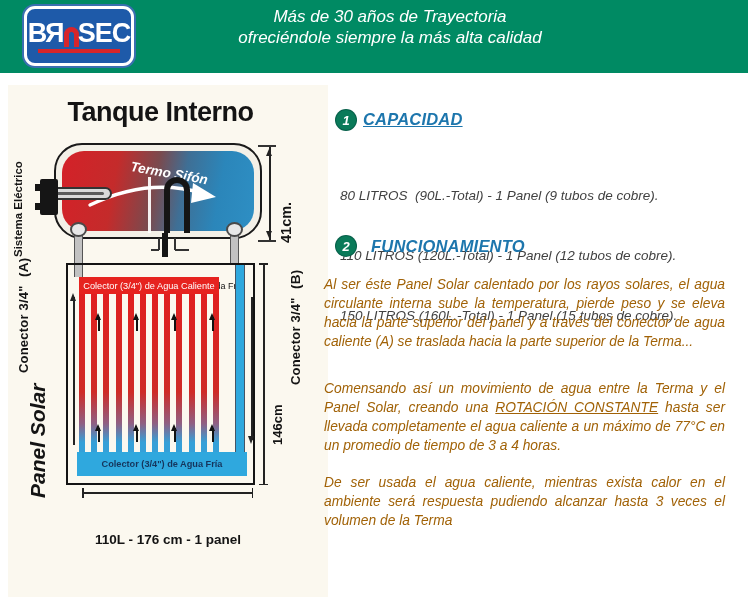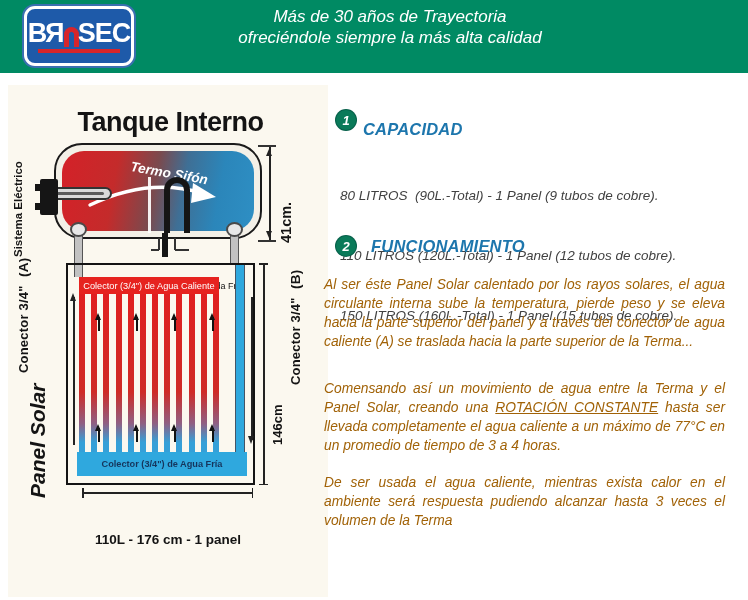--- a/index.html
+++ b/index.html
@@ -14,21 +14,21 @@
         letter-spacing:-1px;line-height:1;position:relative;top:-3px;}
   .mirrored{display:inline-block;transform:scaleX(-1);}
   .logo-arch{width:15px;height:20px;border:5px solid #D6252B;border-bottom:none;
         border-radius:9px 9px 0 0;margin:0 -1px;box-sizing:border-box;}
   .logo-bar{position:absolute;left:11px;bottom:10px;width:82px;height:4px;background:#D6252B;}
   .banner-text{position:absolute;left:140px;top:6px;width:500px;color:#fff;font-style:italic;
         font-size:17px;line-height:21px;text-align:center;}
 
   
   .diagram{position:absolute;left:8px;top:85px;width:320px;height:512px;background:#FBF8EF;}
-  .dg-title{position:absolute;left:40px;top:12px;width:225px;margin:10px;text-align:center;
+  .dg-title{position:absolute;left:40px;top:12px;width:225px;margin:0;text-align:center;
         font-size:27px;font-weight:bold;color:#141414;letter-spacing:-.5px;}
   .rot{writing-mode:vertical-rl;transform:rotate(180deg);position:absolute;color:#141414;}
 
   .tank-shell{position:absolute;left:46px;top:58px;width:208px;height:96px;background:#f3f0e7;
         border:2.5px solid #1a1a1a;border-radius:28px;box-sizing:border-box;}
   .tank-inner{position:absolute;left:6px;top:6px;right:6px;bottom:6px;border-radius:22px;
         background:linear-gradient(100deg,#D42128 0%,#C42B2B 28%,#7A4A4E 48%,#3F6F95 62%,#2B86BA 80%,#2E8FC4 100%);}
   .baffle{position:absolute;left:92px;top:32px;width:3px;height:56px;background:#fff;opacity:.92;}
   .sifon-svg{position:absolute;left:28px;top:30px;}
   .sifon-text{position:absolute;left:76px;top:14px;color:#fff;font-weight:bold;font-style:italic;
@@ -202,21 +202,21 @@
     <div class="dim-h" style="left:74px;top:407px;width:171px;"></div>
     <div class="size-lines">
       <div>110L - 176 cm - 1 panel</div>
       
     </div>
   </section>
 
   <section>
 
     <div class="badge" style="left:336px;top:110px;">1</div>
-    <h3 class="sec-title" style="left:363px;top:120px;">CAPACIDAD</h3>
+    <h3 class="sec-title" style="left:363px;top:110px;text-decoration:underline;">CAPACIDAD</h3>
 
     <div class="cap-lines">
       <div>80 LITROS  (90L.-Total) - 1 Panel (9 tubos de cobre).</div>
       <div>110 LITROS (120L.-Total) - 1 Panel (12 tubos de cobre).</div>
       <div>150 LITROS (160L.-Total) - 1 Panel (15 tubos de cobre).</div>
     </div>
 
     <div class="badge" style="left:336px;top:236px;">2</div>
     <h3 class="sec-title" style="left:371px;top:237px;">FUNCIONAMIENTO</h3>
 

